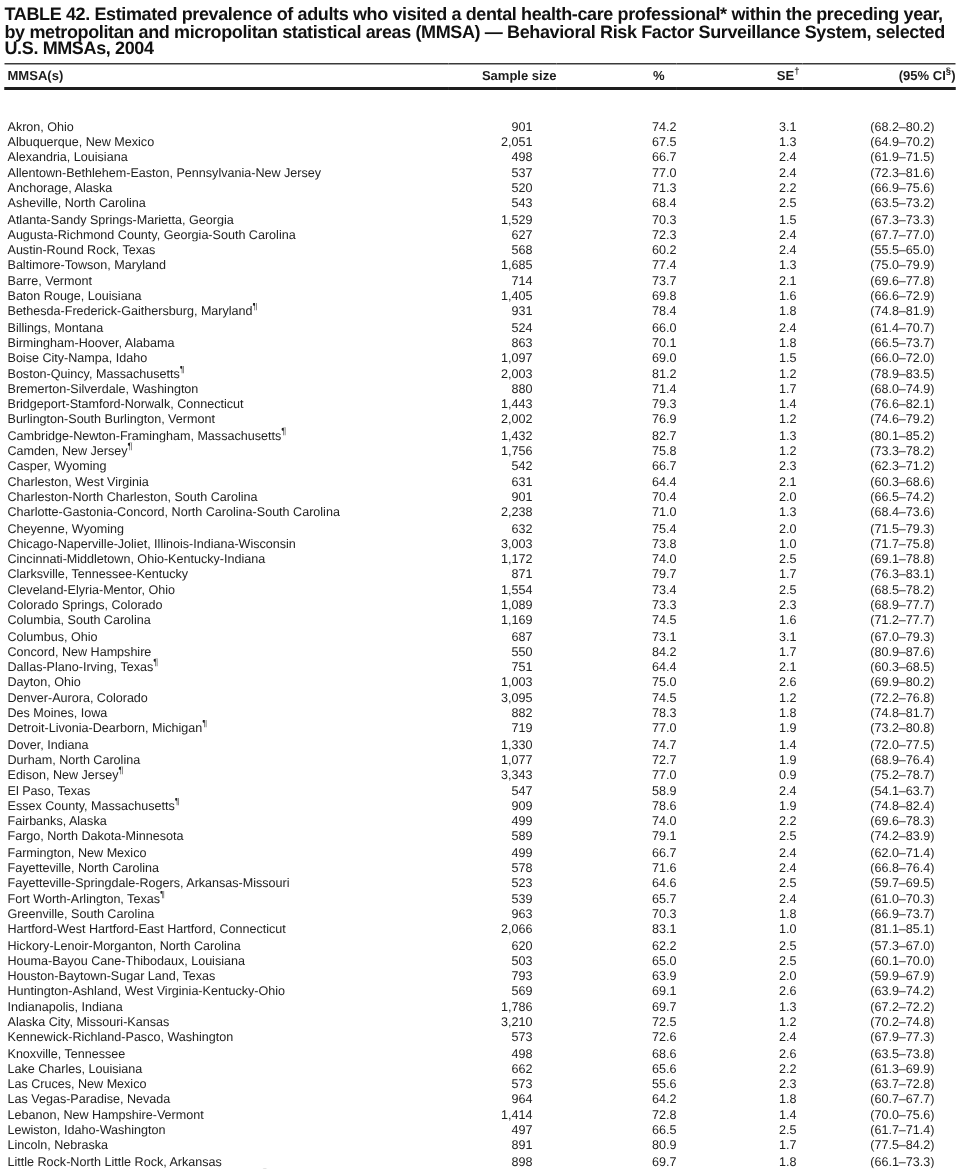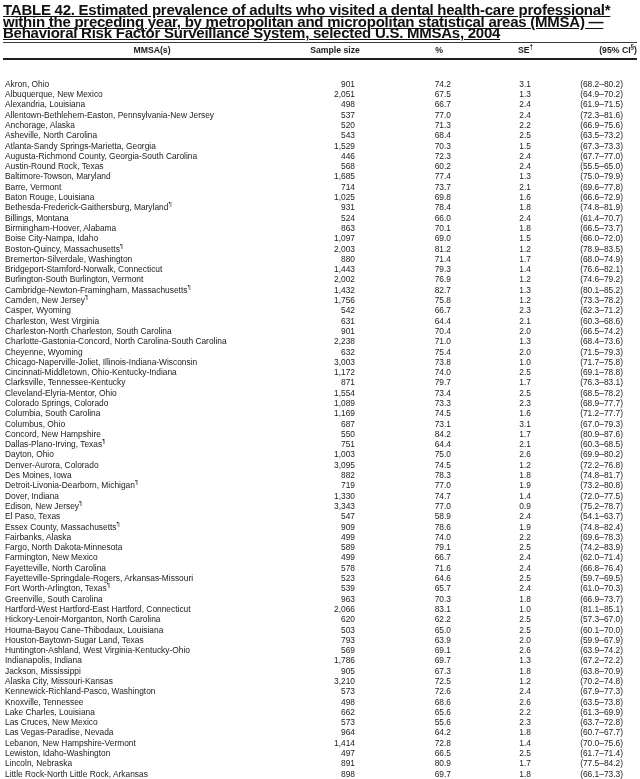--- a/index.html
+++ b/index.html
@@ -6,25 +6,24 @@
   body {
     width: 640px; height: 779px;
     background: #ffffff;
     color: #1c1c1c;
     font-family: "Liberation Sans", sans-serif;
     overflow: hidden;
   }
   .page { padding: 4px 3px 0 3px; }
   .table-title {
     font-weight: bold;
-    font-size: 15px;
+    font-size: 12px;
     line-height: 11.6px;
     letter-spacing: -0.25px;
     color: #111;
-    text-decoration: underline;
   }
   table {
     border-collapse: collapse;
     table-layout: fixed;
     width: 634px;
     margin-top: 3px;
   }
   col.c0 { width: 296px; }
   col.c1 { width: 72px; }
   col.c2 { width: 80px; }
@@ -33,22 +32,22 @@
   thead th {
     font-weight: bold;
     font-size: 8.7px;
     border-top: 1px solid #3a3a3a;
     border-bottom: 2px solid #1e1e1e;
     height: 15px;
     vertical-align: middle;
     padding: 0;
     white-space: nowrap;
   }
-  th.c0 { text-align: center; padding-left: 2px; }
-  th.c1 { text-align: center; }
+  th.c0 { text-align: left; padding-left: 2px; }
+  th.c1 { text-align: right; }
   th.c2 { text-align: right; padding-right: 8px; }
   th.c3 { text-align: right; padding-right: 2px; }
   th.c4 { text-align: right; }
   tbody { color: #222; }
   tbody tr:first-child td { padding-top: 19px; }
   td {
     font-size: 8.4px;
     height: 10.3px;
     line-height: 10.3px;
     padding: 0;
@@ -135,21 +134,21 @@
         </tr>
         <tr>
           <td class="c0">Atlanta-Sandy Springs-Marietta, Georgia</td>
           <td class="c1">1,529</td>
           <td class="c2">70.3</td>
           <td class="c3">1.5</td>
           <td class="c4">(67.3–73.3)</td>
         </tr>
         <tr>
           <td class="c0">Augusta-Richmond County, Georgia-South Carolina</td>
-          <td class="c1">446</td>
+          <td class="c1">627</td>
           <td class="c2">72.3</td>
           <td class="c3">2.4</td>
           <td class="c4">(67.7–77.0)</td>
         </tr>
         <tr>
           <td class="c0">Austin-Round Rock, Texas</td>
           <td class="c1">568</td>
           <td class="c2">60.2</td>
           <td class="c3">2.4</td>
           <td class="c4">(55.5–65.0)</td>
@@ -163,21 +162,21 @@
         </tr>
         <tr>
           <td class="c0">Barre, Vermont</td>
           <td class="c1">714</td>
           <td class="c2">73.7</td>
           <td class="c3">2.1</td>
           <td class="c4">(69.6–77.8)</td>
         </tr>
         <tr>
           <td class="c0">Baton Rouge, Louisiana</td>
-          <td class="c1">1,025</td>
+          <td class="c1">1,405</td>
           <td class="c2">69.8</td>
           <td class="c3">1.6</td>
           <td class="c4">(66.6–72.9)</td>
         </tr>
         <tr>
           <td class="c0">Bethesda-Frederick-Gaithersburg, Maryland<sup>¶</sup></td>
           <td class="c1">931</td>
           <td class="c2">78.4</td>
           <td class="c3">1.8</td>
           <td class="c4">(74.8–81.9)</td>
@@ -372,20 +371,27 @@
           <td class="c4">(73.2–80.8)</td>
         </tr>
         <tr>
           <td class="c0">Dover, Indiana</td>
           <td class="c1">1,330</td>
           <td class="c2">74.7</td>
           <td class="c3">1.4</td>
           <td class="c4">(72.0–77.5)</td>
         </tr>
         <tr>
+          <td class="c0">Durham, North Carolina</td>
+          <td class="c1">1,077</td>
+          <td class="c2">72.7</td>
+          <td class="c3">1.9</td>
+          <td class="c4">(68.9–76.4)</td>
+        </tr>
+        <tr>
           <td class="c0">Edison, New Jersey<sup>¶</sup></td>
           <td class="c1">3,343</td>
           <td class="c2">77.0</td>
           <td class="c3">0.9</td>
           <td class="c4">(75.2–78.7)</td>
         </tr>
         <tr>
           <td class="c0">El Paso, Texas</td>
           <td class="c1">547</td>
           <td class="c2">58.9</td>
@@ -484,27 +490,20 @@
           <td class="c4">(63.9–74.2)</td>
         </tr>
         <tr>
           <td class="c0">Indianapolis, Indiana</td>
           <td class="c1">1,786</td>
           <td class="c2">69.7</td>
           <td class="c3">1.3</td>
           <td class="c4">(67.2–72.2)</td>
         </tr>
         <tr>
-          <td class="c0">Jackson, Mississippi</td>
-          <td class="c1">905</td>
-          <td class="c2">67.3</td>
-          <td class="c3">1.8</td>
-          <td class="c4">(63.8–70.9)</td>
-        </tr>
-        <tr>
           <td class="c0">Alaska City, Missouri-Kansas</td>
           <td class="c1">3,210</td>
           <td class="c2">72.5</td>
           <td class="c3">1.2</td>
           <td class="c4">(70.2–74.8)</td>
         </tr>
         <tr>
           <td class="c0">Kennewick-Richland-Pasco, Washington</td>
           <td class="c1">573</td>
           <td class="c2">72.6</td>

